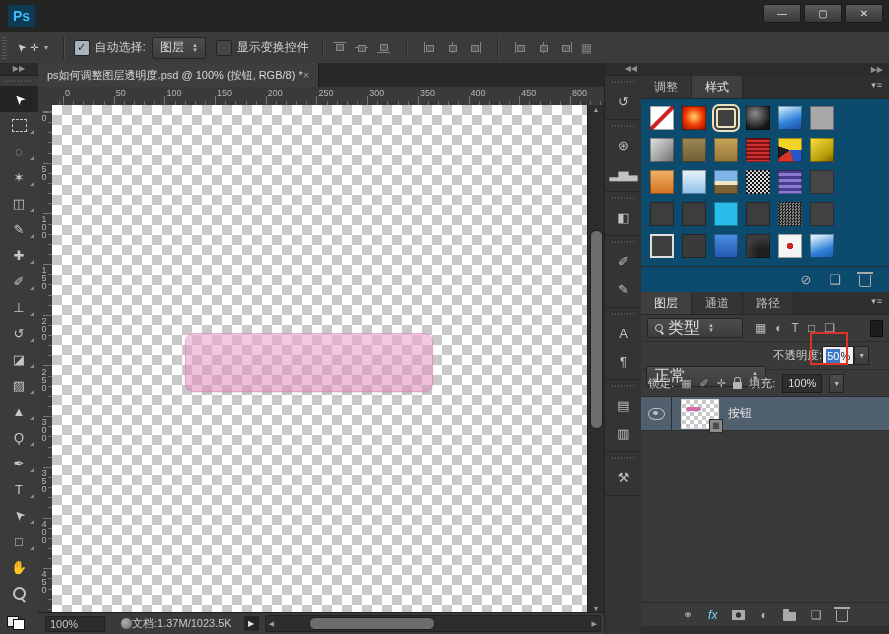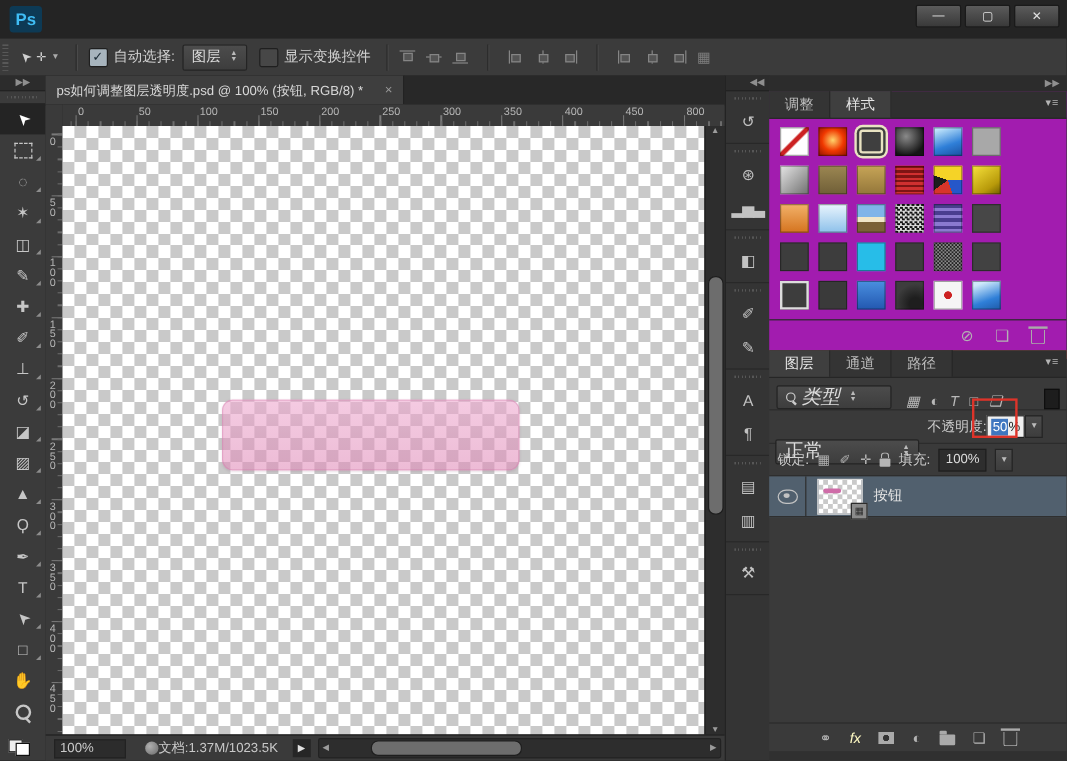--- a/index.html
+++ b/index.html
@@ -64,21 +64,21 @@
   .magico::after{content:'';position:absolute;left:7px;top:8px;width:2px;height:6px;
                  background:#c6c6c6;transform:rotate(-45deg);}
   #tb-colors{position:absolute;bottom:4px;left:7px;width:18px;height:14px;}
   #tb-colors .fg{position:absolute;left:0;top:0;width:10px;height:9px;background:#eee;border:1px solid #111;}
   #tb-colors .bg{position:absolute;right:0;bottom:0;width:10px;height:9px;background:#fff;border:1px solid #111;}
   
   #docarea{position:absolute;left:38px;top:63px;width:566px;bottom:0;background:#333;}
   #tabbar{position:absolute;left:0;top:0;right:0;height:24px;background:#282828;
           border-bottom:1px solid #1c1c1c;}
   #doctab{position:absolute;left:0;top:0;height:24px;background:#3e3e3e;color:#d8d8d8;
-          font-size:11px;display:flex;align-items:center;padding:0 9px;gap:18px;
+          font-size:11px;display:flex;align-items:center;padding:0 9px;gap:0;
           border-right:1px solid #1c1c1c;}
   .tabclose{color:#9a9a9a;font-size:11px;}
   #rulercorner{position:absolute;left:0;top:24px;width:14px;height:18px;background:#3a3a3a;
                border-right:1px solid #262626;border-bottom:1px solid #262626;}
   #hruler{position:absolute;left:14px;top:24px;right:0;height:18px;background:#3a3a3a;
           border-bottom:1px solid #1e1e1e;overflow:hidden;
           background-image:repeating-linear-gradient(90deg,#6c6c6c 0 1px,transparent 1px 10.14px),
                            repeating-linear-gradient(90deg,#7a7a7a 0 1px,transparent 1px 50.7px);
           background-size:auto 4px,auto 9px;background-repeat:repeat-x,repeat-x;
           background-position:11px bottom,11px bottom;}
@@ -131,36 +131,36 @@
   
   #panels{position:absolute;left:641px;top:63px;width:248px;bottom:0;background:#3a3a3a;}
   .panels-head{height:13px;background:#2c2c2c;border-bottom:1px solid #222;color:#8f8f8f;
                font-size:8px;text-align:right;padding-right:6px;line-height:13px;}
   .ptabs{height:22px;background:#2f2f2f;display:flex;align-items:flex-end;position:relative;
          border-bottom:1px solid #262626;}
   .ptab{height:22px;line-height:22px;padding:0 13px;font-size:12px;color:#bdbdbd;background:#343434;
         border-right:1px solid #262626;}
   .ptab.active{background:#3f3f3f;color:#e6e6e6;}
   .pmenu{position:absolute;right:6px;top:4px;color:#b5b5b5;font-size:9px;letter-spacing:1px;}
-  #stylespanel{position:absolute;left:0;top:13px;width:248px;height:216px;background:#a21caf;
+  #stylespanel{position:absolute;left:0;top:13px;width:248px;height:216px;background:#0c4a6e;
                border-bottom:7px solid #f97316;}
   #swatches{position:absolute;left:9px;top:30px;display:grid;
             grid-template-columns:repeat(6,24px);grid-auto-rows:24px;gap:8px;}
   .sw{width:24px;height:24px;box-shadow:inset 0 0 0 1px rgba(0,0,0,.35);}
   .sw.selected{border-radius:5px;
       box-shadow:0 0 0 2px #e9e3c2,inset 0 0 0 2px #3f3f3f,inset 0 0 0 4px #e9e3c2;}
   .pfoot{position:absolute;left:0;bottom:0;width:248px;height:26px;border-top:1px solid #2a2a2a;
          display:flex;align-items:center;justify-content:flex-end;gap:18px;padding-right:18px;
          box-sizing:border-box;color:#b3b3b3;font-size:13px;}
   .trashico{width:10px;height:11px;border:1px solid #aaa;border-top:none;
             border-radius:0 0 2px 2px;position:relative;margin-top:3px;}
   .trashico::before{content:'';position:absolute;top:-3px;left:-3px;right:-3px;height:2px;background:#aaa;}
   #layerspanel{position:absolute;left:0;top:229px;width:248px;bottom:0;background:#3a3a3a;}
-  #filterrow{height:26px;display:flex;align-items:flex-end;padding:0 6px;gap:10px;
-             border-bottom:1px solid #2c2c2c;font-style:italic;}
+  #filterrow{height:26px;display:flex;align-items:center;padding:0 6px;gap:10px;
+             border-bottom:1px solid #2c2c2c;}
   #filterbox{width:80px;height:18px;margin-right:2px;}
   .magsmall{position:relative;width:6px;height:6px;border:1.5px solid #ccc;border-radius:50%;flex:none;}
   .magsmall::after{content:'';position:absolute;left:5px;top:6px;width:1.5px;height:4px;
                    background:#ccc;transform:rotate(-45deg);}
   .ficon{color:#b9b9b9;font-size:12px;}
   #ftoggle{margin-left:auto;width:11px;height:15px;background:#1d1d1d;border:1px solid #0e0e0e;}
   #blendrow{height:27px;display:flex;align-items:center;padding:0 5px;border-bottom:1px solid #2c2c2c;}
   #blendselect{width:104px;height:19px;margin-right:7px;margin-top:41px;}
   #opacitylabel{font-size:11.5px;color:#cccccc;}
   #opacitybox{width:30px;height:17px;background:#efefef;border:1px solid #1e1e1e;display:flex;
@@ -196,21 +196,21 @@
   .lthumb .dash{position:absolute;left:4px;top:7px;width:15px;height:4px;background:#cf6ca8;border-radius:2px;}
   .lthumb .badge{position:absolute;right:-5px;bottom:-5px;width:12px;height:12px;background:#8b8b8b;
                  border:1px solid #2c2c2c;font-size:8px;color:#2c2c2c;line-height:12px;text-align:center;}
   .lname{font-size:12px;color:#e4e4e4;}
   .lname.italic{font-style:italic;color:#cfcfcf;}
   .llock{margin-left:auto;margin-right:14px;}
   #layersfoot{position:absolute;left:0;bottom:8px;width:248px;height:24px;border-top:1px solid #2a2a2a;
               display:flex;align-items:center;gap:15px;padding-left:42px;box-sizing:border-box;
               color:#b3b3b3;font-size:12px;background:#3a3a3a;}
   #panelsbottom{position:absolute;left:0;bottom:0;width:248px;height:8px;background:#303030;}
-  .fxlabel{font-style:italic;font-size:12px;color:#fef9c3;}
+  .fxlabel{font-style:italic;font-size:12px;color:#7dd3fc;}
   .folderico{width:13px;height:9px;background:#aaa;border-radius:1px;position:relative;margin-top:4px;}
   .folderico::before{content:'';position:absolute;top:-3px;left:0;width:6px;height:3px;background:#aaa;
                      border-radius:1px 1px 0 0;}
   .maskico{width:13px;height:10px;background:radial-gradient(circle at 50% 50%,#333 2.5px,#aaa 2.8px);}
   
   #redbox{position:absolute;left:810px;top:332px;width:34px;height:29px;border:2px solid #dd342a;z-index:60;}
 </style>
 </head>
 <body>
 

